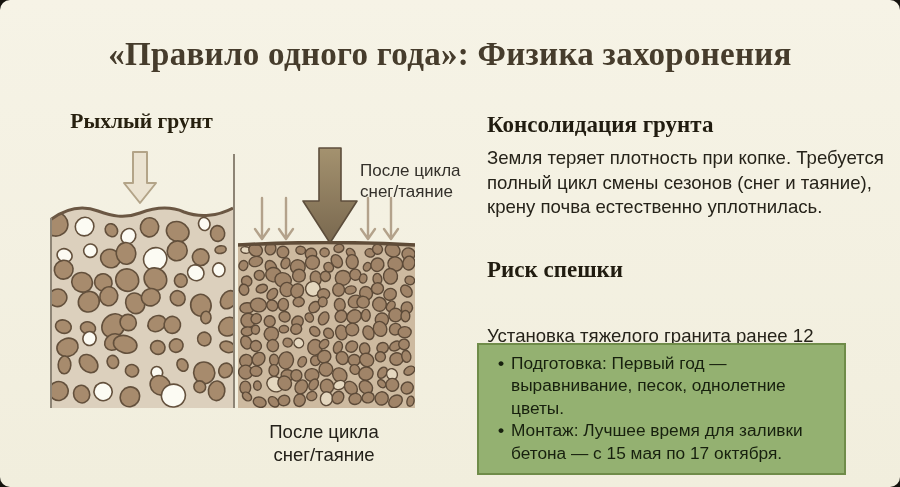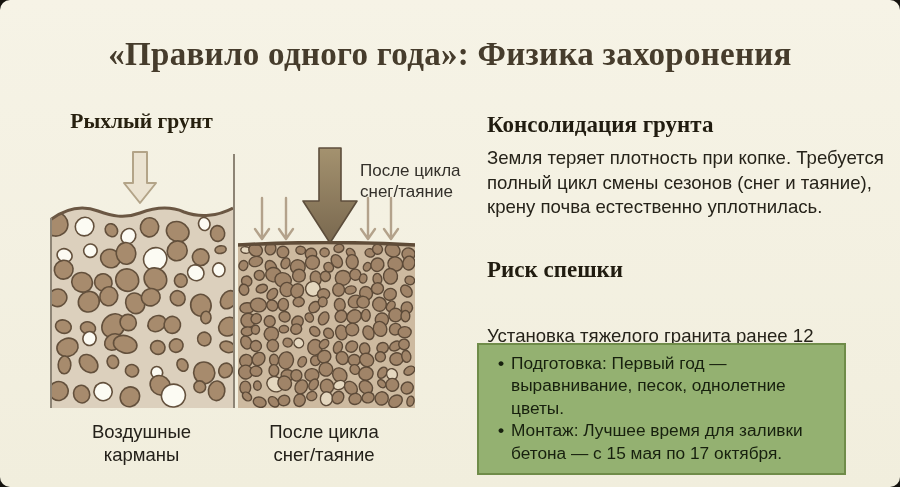--- a/index.html
+++ b/index.html
@@ -312,22 +312,20 @@
         <ellipse cx="100.0" cy="156.5" rx="5.6" ry="6.4" transform="rotate(34 100.0 156.5)" fill="#a08468" stroke="#5c4a38" stroke-width="1.4"></ellipse>
         <ellipse cx="117.2" cy="157.9" rx="5.5" ry="6.2" transform="rotate(79 117.2 157.9)" fill="#a08468" stroke="#5c4a38" stroke-width="1.4"></ellipse>
         <ellipse cx="130.1" cy="156.6" rx="6.1" ry="5.2" transform="rotate(162 130.1 156.6)" fill="#a08468" stroke="#5c4a38" stroke-width="1.4"></ellipse>
         <ellipse cx="143.7" cy="157.4" rx="6.5" ry="6.7" transform="rotate(38 143.7 157.4)" fill="#a08468" stroke="#5c4a38" stroke-width="1.4"></ellipse>
         <ellipse cx="157.5" cy="160.3" rx="7.3" ry="5.7" transform="rotate(142 157.5 160.3)" fill="#a08468" stroke="#5c4a38" stroke-width="1.4"></ellipse>
         <ellipse cx="172.5" cy="160.2" rx="5.1" ry="3.5" transform="rotate(103 172.5 160.2)" fill="#a08468" stroke="#5c4a38" stroke-width="1.4"></ellipse>
       </g>
     <path d="M0,4 Q88,-1 177,4" stroke="#5f4c38" stroke-width="3.5" fill="none"></path>
   </svg>
 
-  <div class="dg-caption caption-left">Воздушные
-карманы</div>
   <div class="dg-caption caption-right">После цикла
 снег/таяние</div>
 
   <h2 class="sec-heading h-consolidation">Консолидация грунта</h2>
   <p class="sec-body p-consolidation">Земля теряет плотность при копке. Требуется полный цикл смены сезонов (снег и таяние), крену почва естественно уплотнилась.</p>
 
   <h2 class="sec-heading h-risk">Риск спешки</h2>
   <p class="sec-body p-risk">Установка тяжелого гранита ранее 12 месяцев ведет к трещинам и крену.</p>
 
   <div class="green-box">

